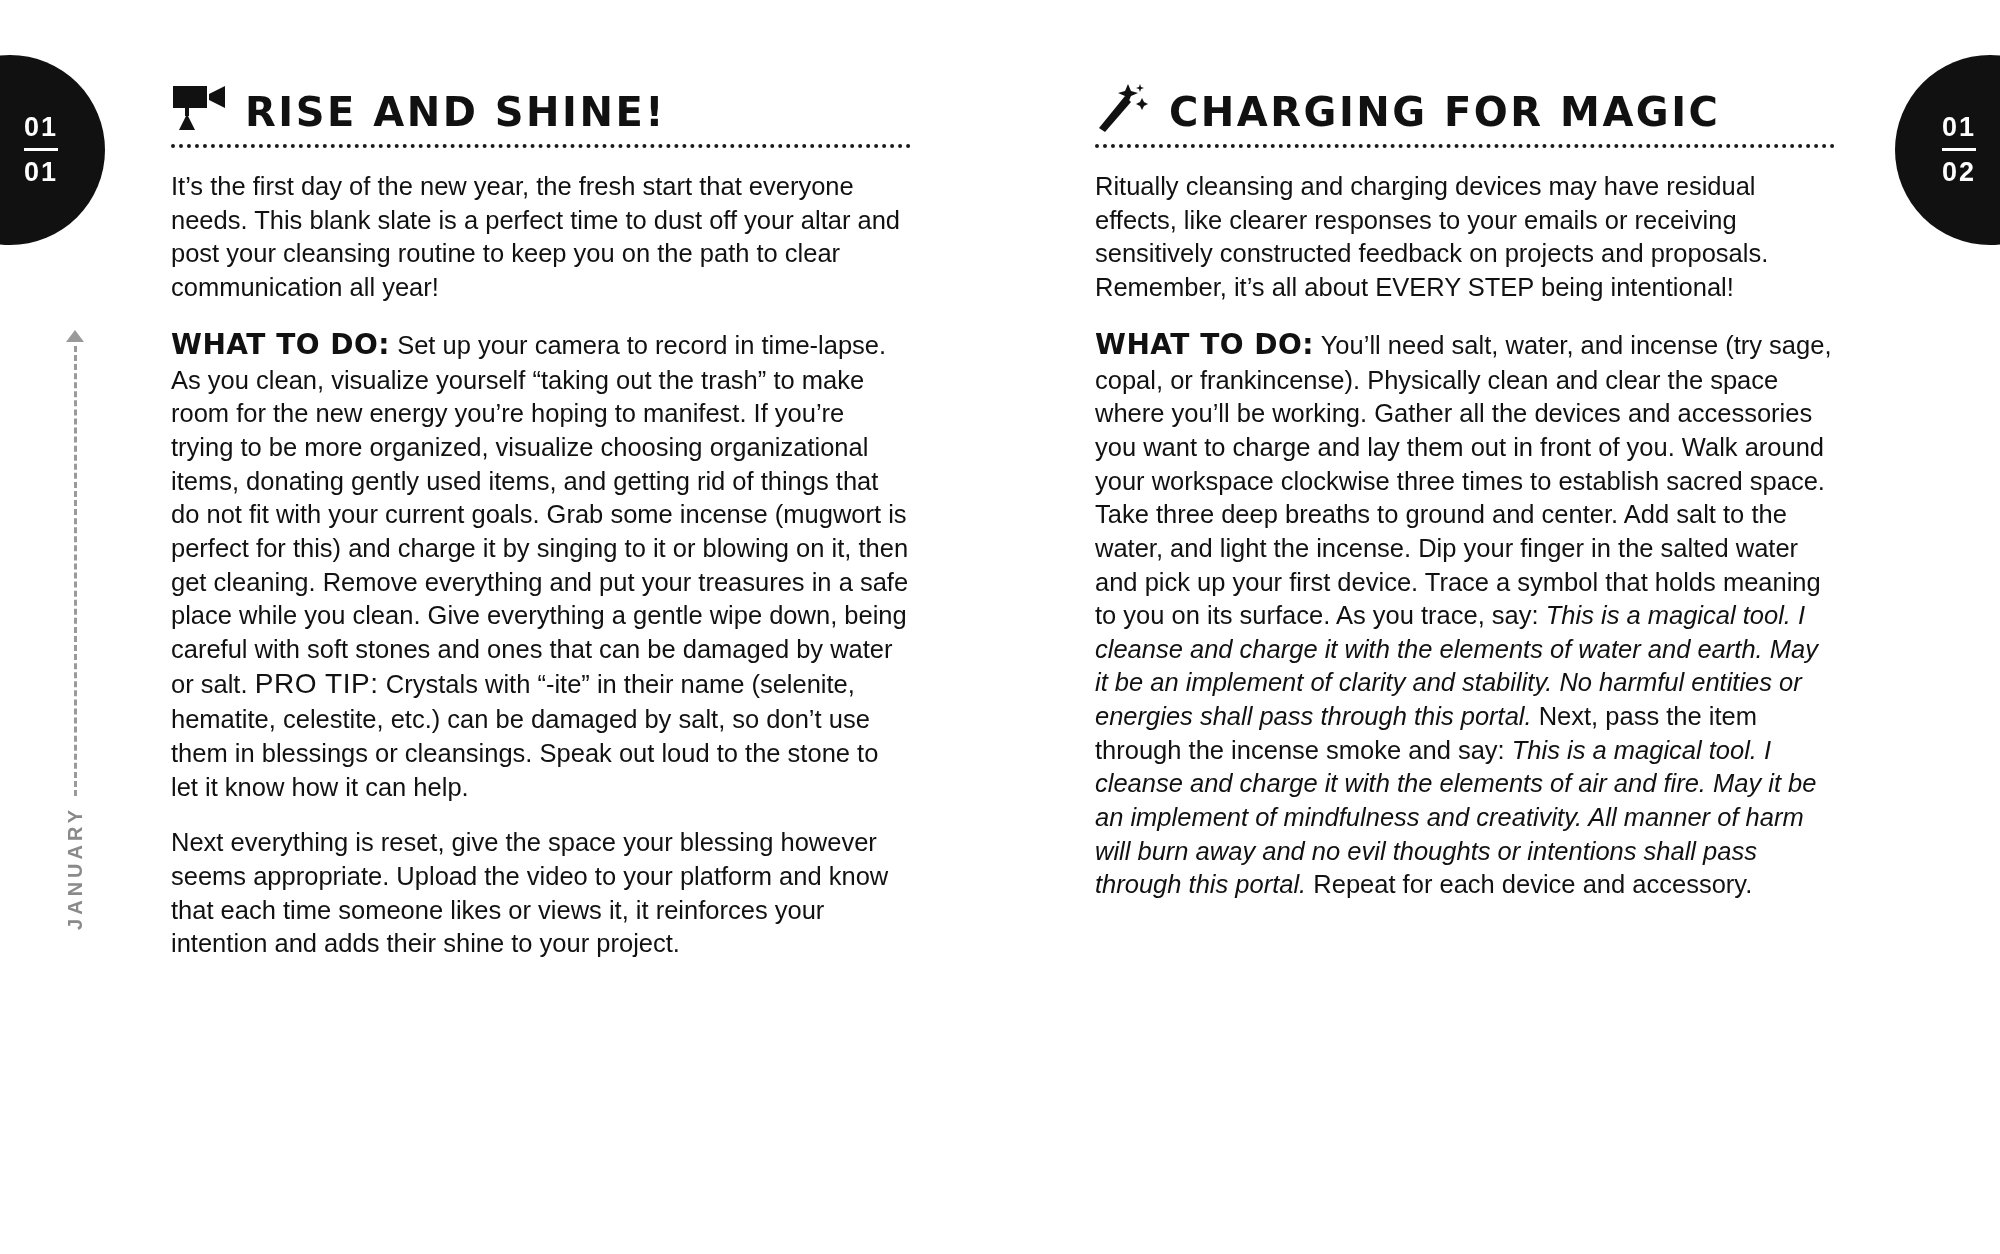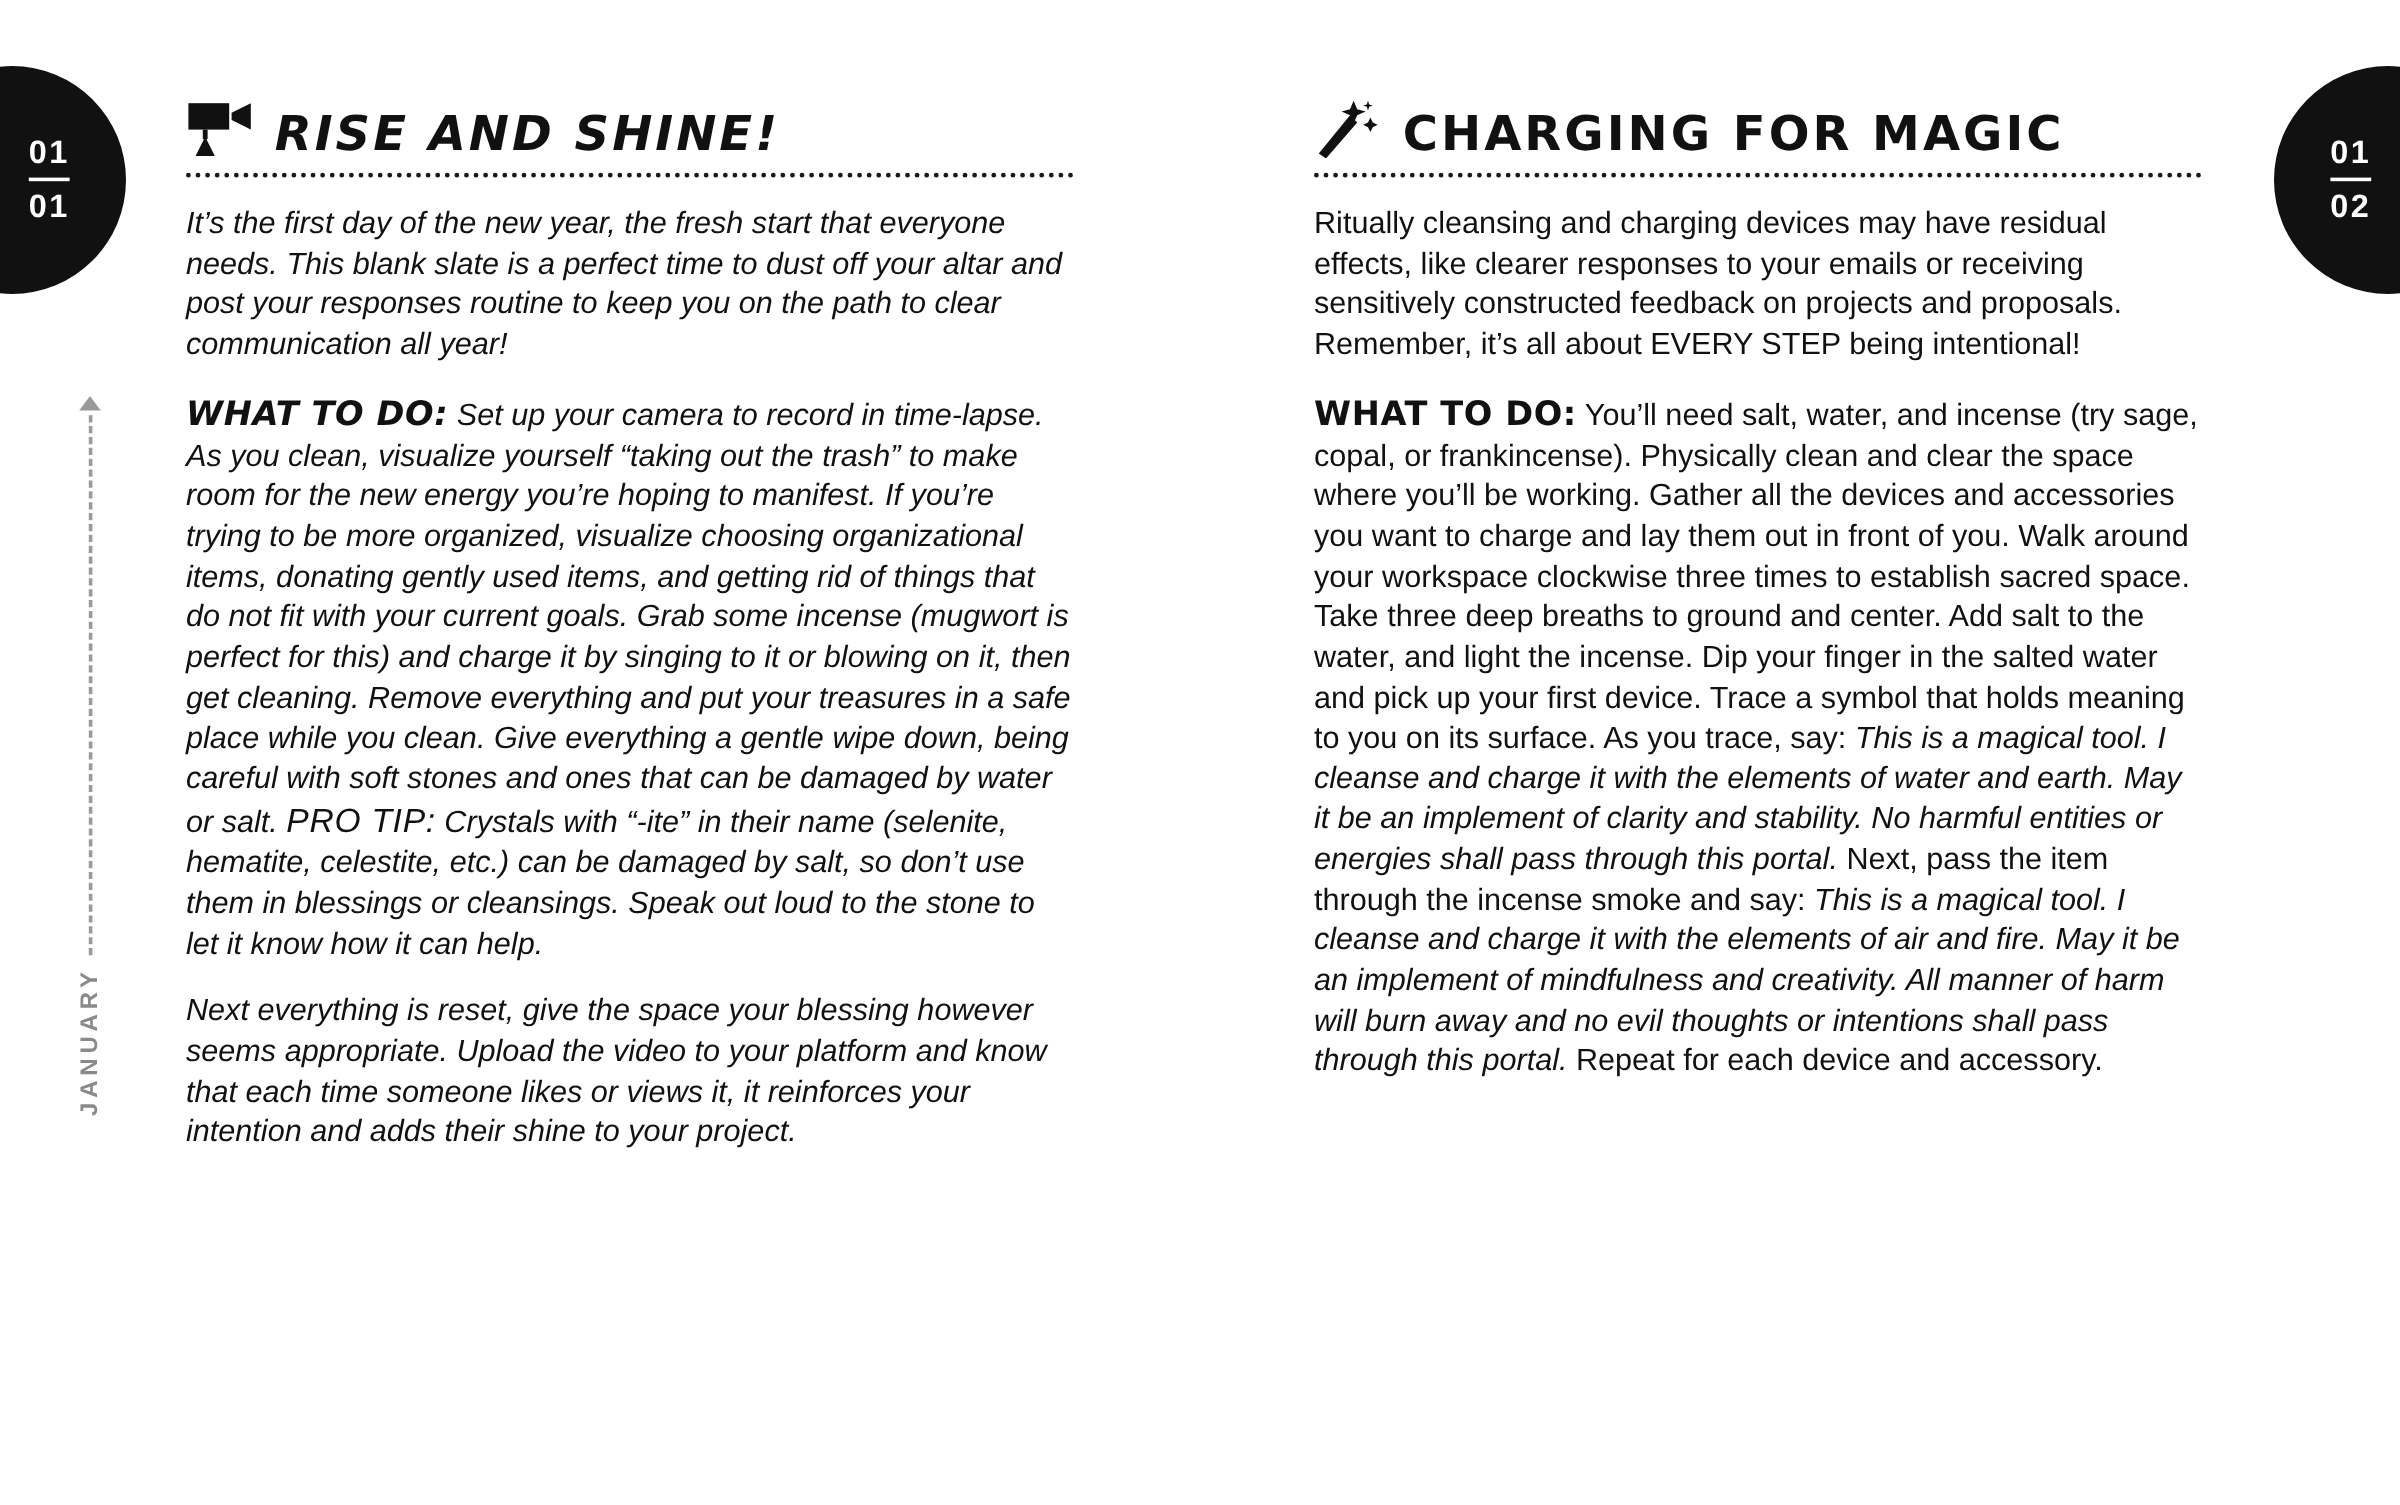--- a/index.html
+++ b/index.html
@@ -98,21 +98,21 @@
     font-size: 20px;
     margin-top: 10px;
   }
 
   
   .col {
     position: absolute;
     top: 70px;
     width: 760px;
   }
-  .col.left-col  { left: 155px; font-style: italic; }
+  .col.left-col  { left: 171px; }
   .col.right-col { left: 95px; }
 
   .head {
     display: flex;
     align-items: flex-end;
     gap: 18px;
     height: 62px;
   }
   .head-icon {
     width: 56px;
@@ -182,21 +182,21 @@
           <polygon points="38,12 54,4 54,26 38,18" fill="#111"></polygon>
           <polygon points="8,48 16,32 24,48" fill="#111"></polygon>
           <rect x="14" y="26" width="4" height="8" fill="#111"></rect>
         </svg>
         <span class="head-title">RISE AND SHINE!</span>
       </div>
       <div class="dotted-rule"></div>
 
       <div class="body-text">
         <p>
-          <span>It’s the first day of the new year, the fresh start that everyone needs. This blank slate is a perfect time to dust off your altar and post your responses routine to keep you on the path to clear communication all year!</span>
+          <span>It’s the first day of the new year, the fresh start that everyone needs. This blank slate is a perfect time to dust off your altar and post your cleansing routine to keep you on the path to clear communication all year!</span>
         </p>
         <p>
           <span class="lead-in">WHAT TO DO:</span><span> Set up your camera to record in time-lapse. As you clean, visualize yourself “taking out the trash” to make room for the new energy you’re hoping to manifest. If you’re trying to be more organized, visualize choosing organizational items, donating gently used items, and getting rid of things that do not fit with your current goals. Grab some incense (mugwort is perfect for this) and charge it by singing to it or blowing on it, then get cleaning. Remove everything and put your treasures in a safe place while you clean. Give everything a gentle wipe down, being careful with soft stones and ones that can be damaged by water or salt. </span><span class="small-caps">PRO TIP:</span><span> Crystals with “-ite” in their name (selenite, hematite, celestite, etc.) can be damaged by salt, so don’t use them in blessings or cleansings. Speak out loud to the stone to let it know how it can help.</span>
         </p>
         <p>
           <span>Next everything is reset, give the space your blessing however seems appropriate. Upload the video to your platform and know that each time someone likes or views it, it reinforces your intention and adds their shine to your project.</span>
         </p>
       </div>
     </div>
   </div>

